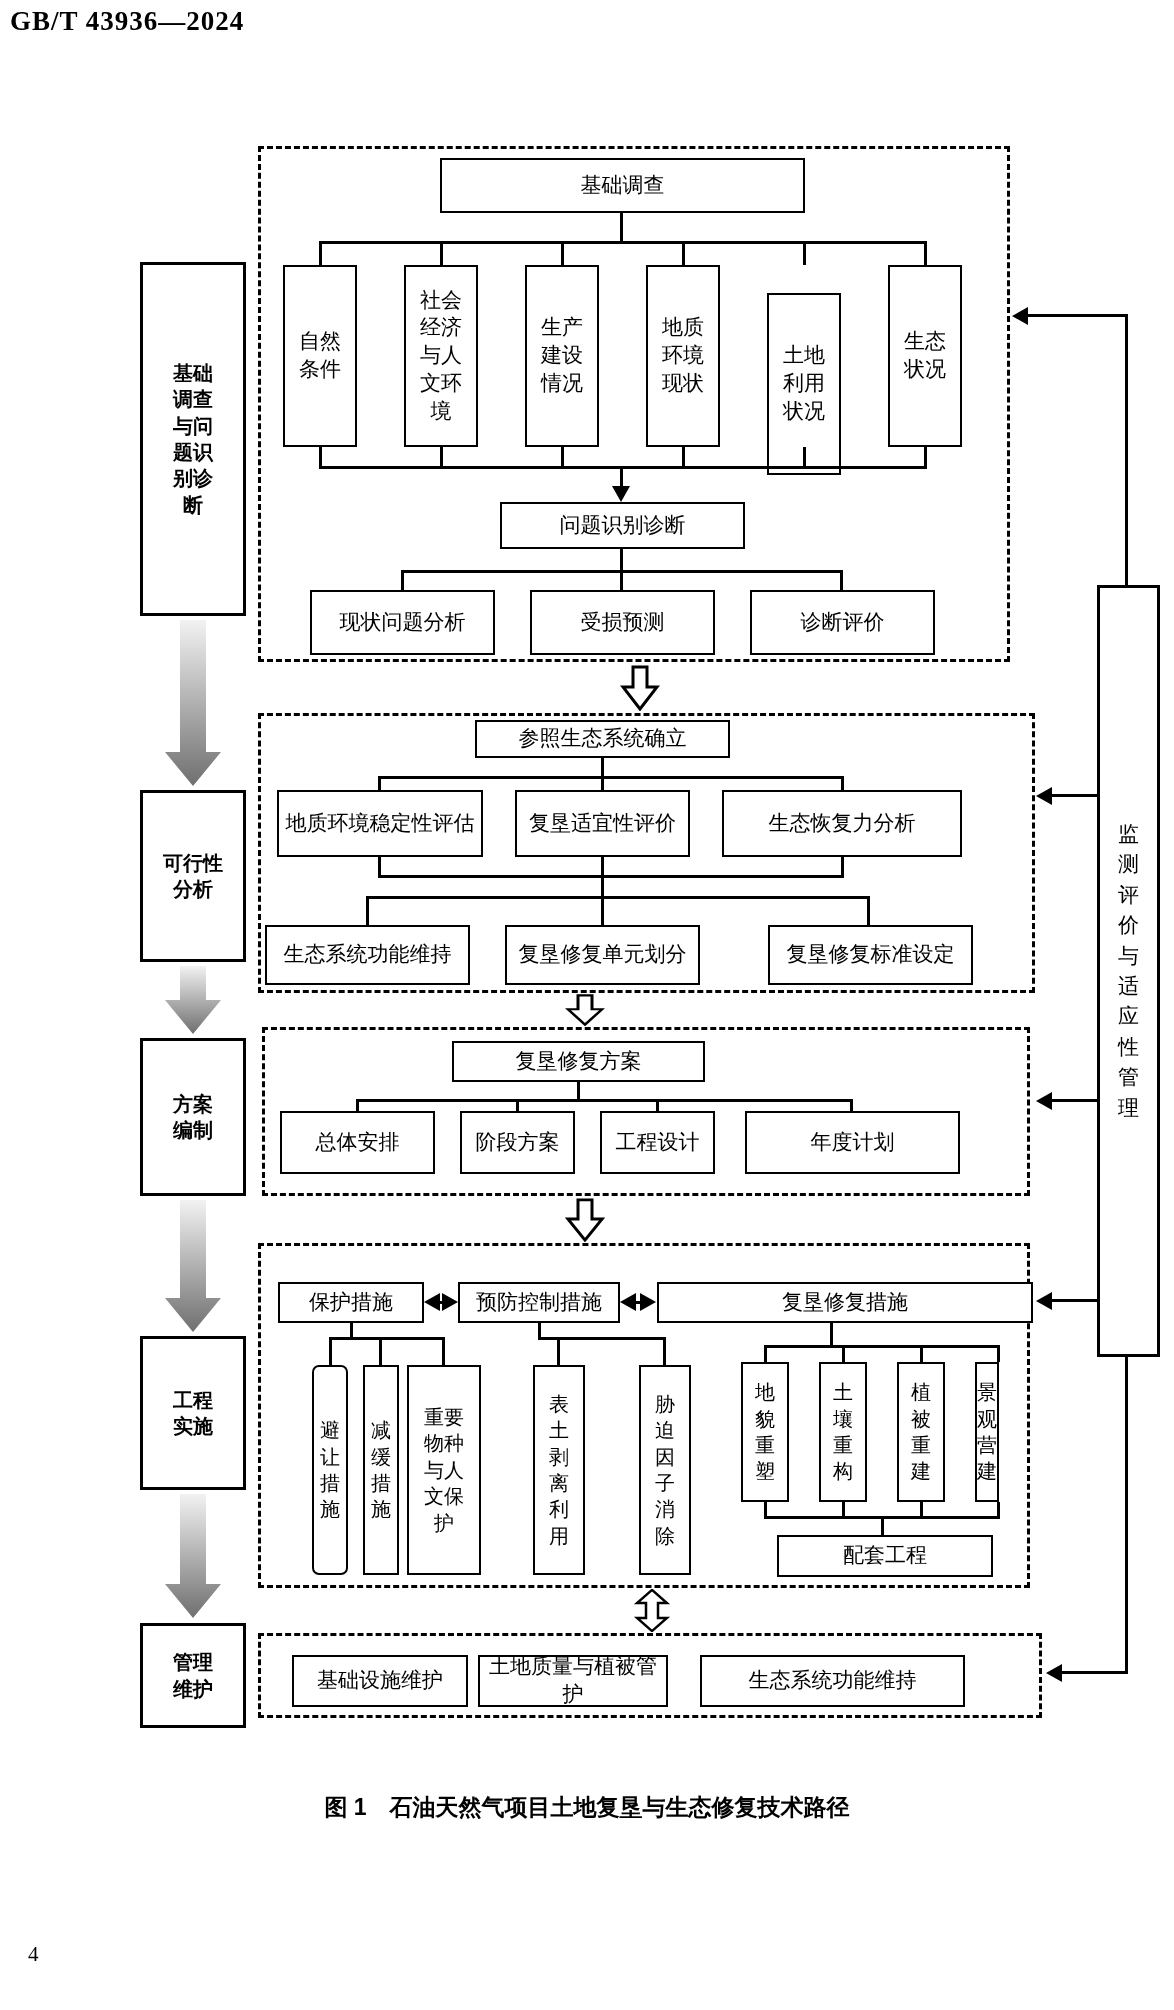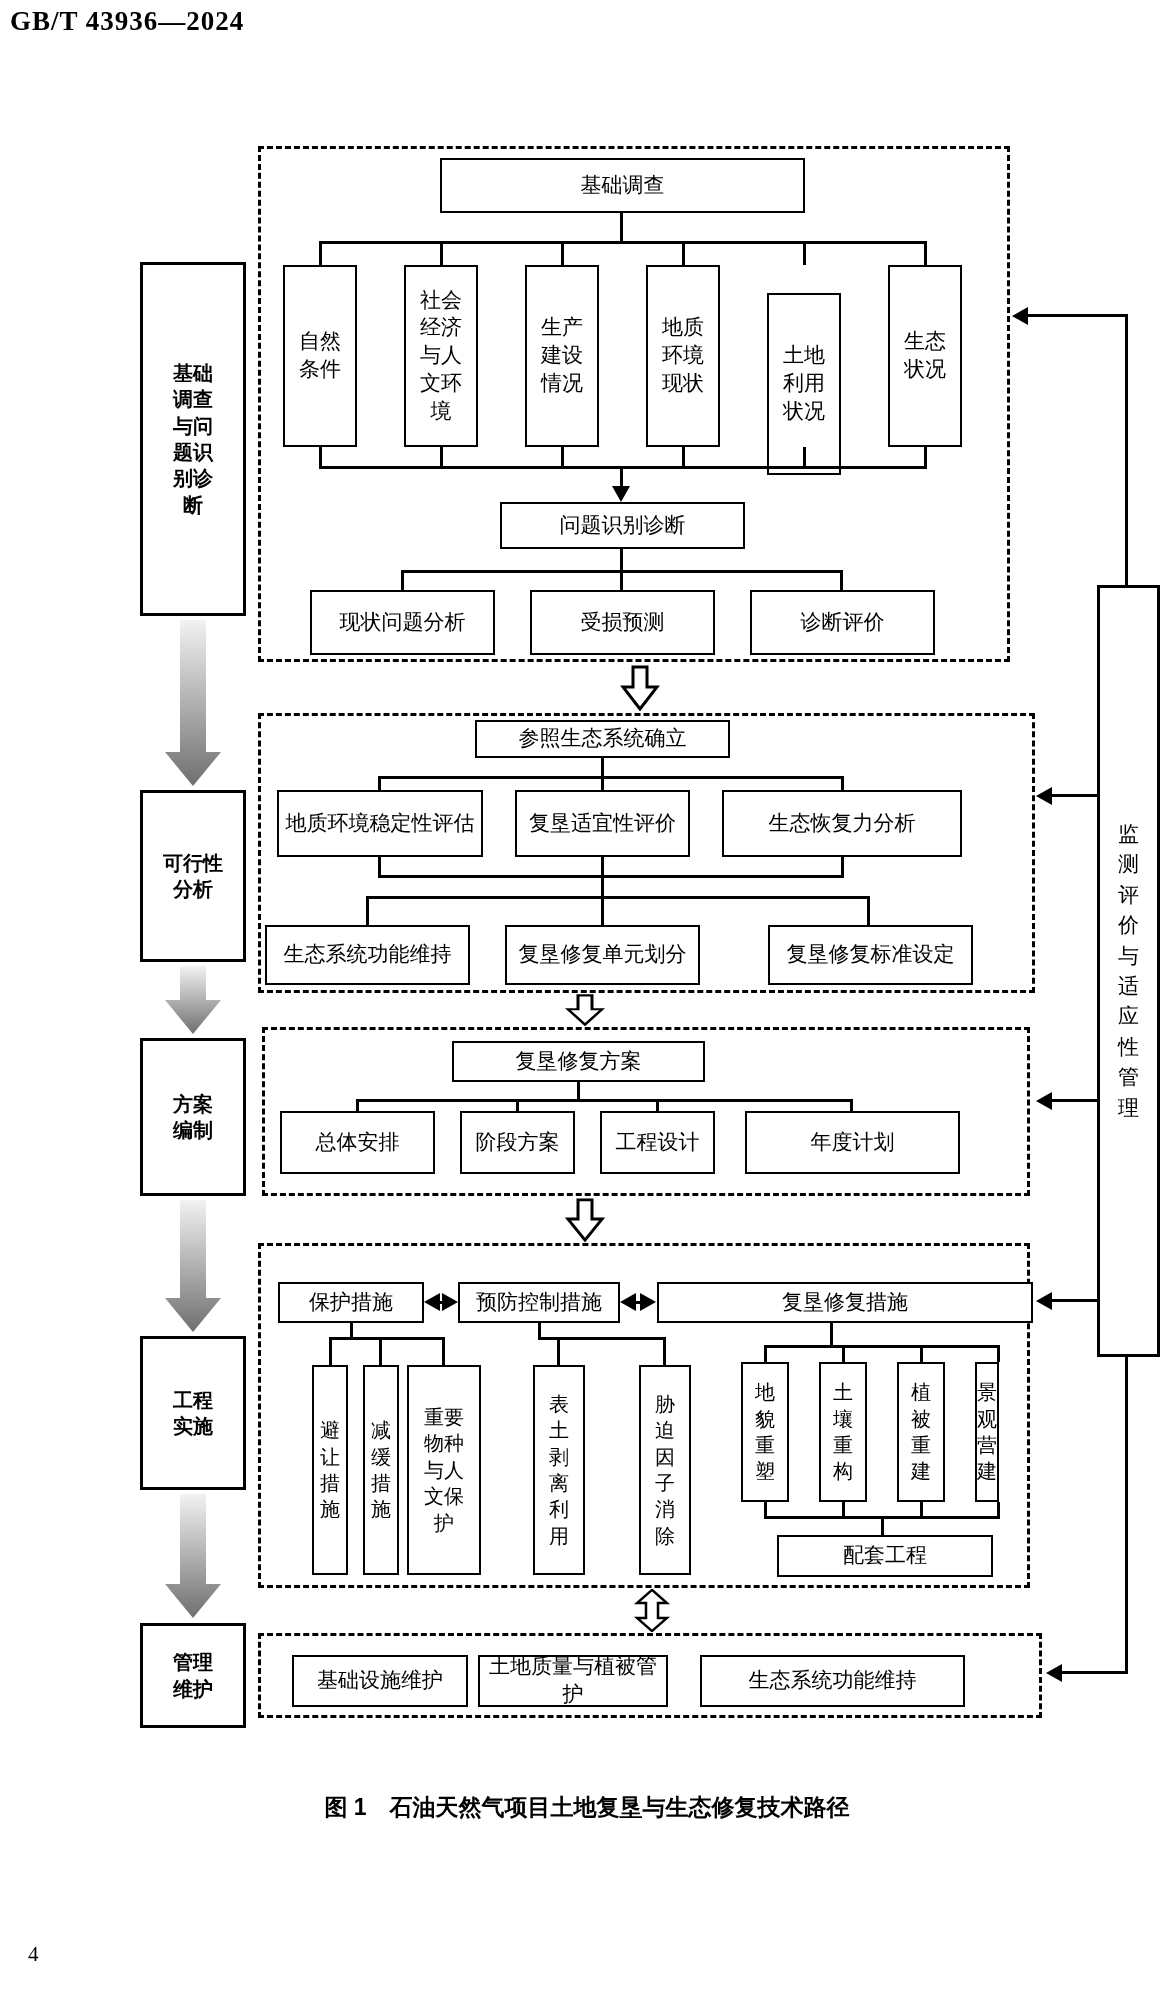--- a/index.html
+++ b/index.html
@@ -231,21 +231,21 @@
   <div class="tr" style="left:442px;top:1293px;"></div>
   <div class="hl" style="left:626px;top:1301px;width:24px;"></div>
   <div class="tl" style="left:620px;top:1293px;"></div>
   <div class="tr" style="left:640px;top:1293px;"></div>
 
   <div class="vl" style="left:350px;top:1323px;height:16px;"></div>
   <div class="hl" style="left:329px;top:1337px;width:116px;"></div>
   <div class="vl" style="left:329px;top:1337px;height:28px;"></div>
   <div class="vl" style="left:379px;top:1337px;height:28px;"></div>
   <div class="vl" style="left:442px;top:1337px;height:28px;"></div>
-  <div class="box b2" style="left:312px;top:1365px;width:36px;height:210px;font-size:20px;">
+  <div class="box b2" style="left:312px;top:1365px;width:36px;height:210px;font-size:20px;border-radius:7px;">
     <div class="w1">避让措施</div>
     </div>
   <div class="box b2" style="left:363px;top:1365px;width:36px;height:210px;font-size:20px;">
     <div class="w1">减缓措施</div>
     </div>
   <div class="box b2" style="left:407px;top:1365px;width:74px;height:210px;font-size:20px;">
     <div class="w2">重要物种与人文保护</div>
     </div>
 
   <div class="vl" style="left:538px;top:1323px;height:16px;"></div>

